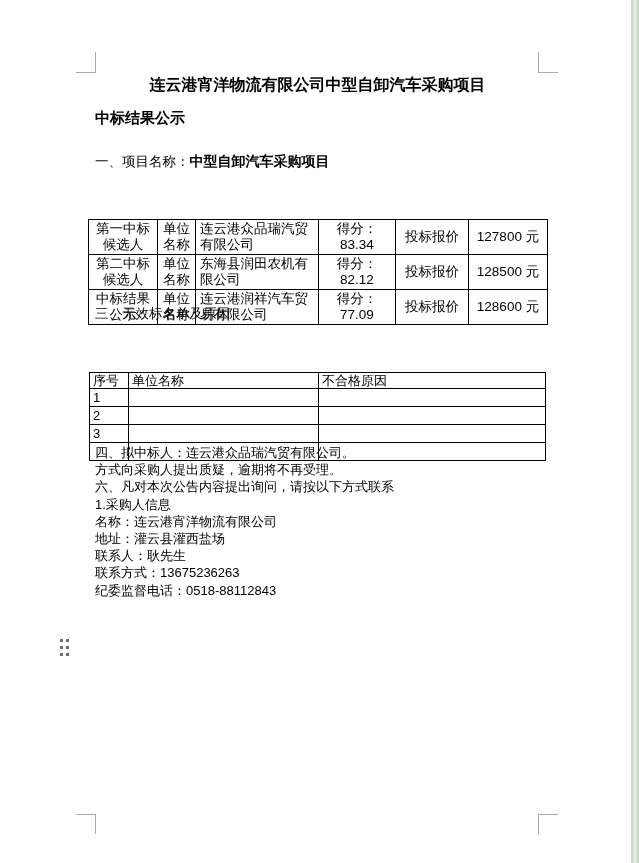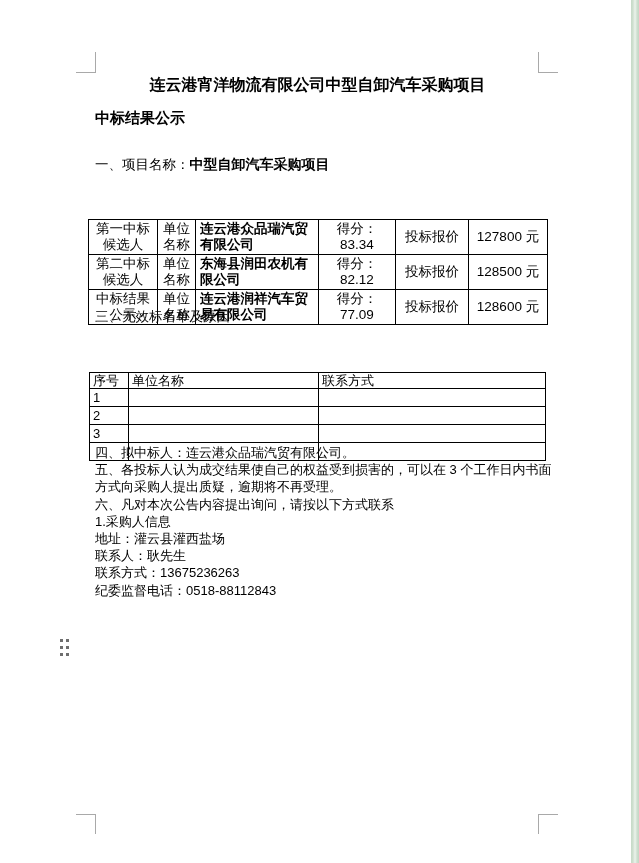--- a/index.html
+++ b/index.html
@@ -35,32 +35,32 @@
   .doc-title {
     position:absolute; left:95px; top:76px; width:445px;
     text-align:center; font-size:16px; font-weight:bold; line-height:18px;
     white-space:nowrap;
   }
   .doc-subtitle {
     position:absolute; left:95px; top:109px; width:445px;
     text-align:left; font-size:15px; font-weight:bold; line-height:18px;
   }
 
-  .line { position:absolute; left:95px; font-size:13.5px; line-height:23px; white-space:nowrap; }
+  .line { position:absolute; left:95px; font-size:13.5px; line-height:17px; white-space:nowrap; }
   .sec1 { top:153px; }
   .sec1 .b { font-weight:bold; font-size:14px; }
   .sec2 { top:170px; }
   .sec3 { top:305px; }
 
   table { border-collapse:collapse; table-layout:fixed; position:absolute;margin-top:32px; }
   td { border:1px solid #000; vertical-align:middle; overflow:hidden; }
 
   .t1 { left:88px; top:187px; width:459px; font-size:13.5px; }
   .t1 td { height:34px; text-align:center; line-height:16px; padding:0 2px; }
-  .t1 td.company { text-align:left; padding:1px 3px 1px 4px;font-weight:bold; }
+  .t1 td.company { text-align:left; padding:1px 3px 1px 4px; }
   .t1 td.score { padding:0 1px; }
 
   .t2 { left:89px; top:340px; width:456px; font-size:13px; }
   .t2 tr.hdr td { height:16px; line-height:14px; }
   .t2 td { height:18px; text-align:left; padding:0 3px; line-height:15px; }
 
   .body-block { position:absolute; left:95px; top:444px; }
   .bline { font-size:13px; line-height:17.2px; white-space:nowrap; }
 
   .dots {
@@ -141,21 +141,21 @@
   <table class="t2">
     <colgroup>
       <col style="width:39px">
         <col style="width:190px">
         <col style="width:227px">
     </colgroup>
     <tbody>
       <tr class="hdr">
         <td>序号</td>
         <td>单位名称</td>
-        <td>联系方式</td>
+        <td>不合格原因</td>
       </tr>
 
         <tr>
           <td>1</td>
           <td></td>
           <td></td>
         </tr>
 
         <tr>
           <td>2</td>
@@ -175,28 +175,28 @@
           <td></td>
         </tr>
 
     </tbody>
   </table>
 
   <div class="body-block">
 
       <div class="bline">四、拟中标人：连云港众品瑞汽贸有限公司。</div>
 
-      <div class="bline">五、各投标人认为成交结果使自己的权益受到损害的，可以在 3 个工作日内书面</div>
 
       <div class="bline">方式向采购人提出质疑，逾期将不再受理。</div>
 
       <div class="bline">六、凡对本次公告内容提出询问，请按以下方式联系</div>
 
       <div class="bline">1.采购人信息</div>
 
+      <div class="bline">名称：连云港宵洋物流有限公司</div>
 
       <div class="bline">地址：灌云县灌西盐场</div>
 
       <div class="bline">联系人：耿先生</div>
 
       <div class="bline">联系方式：13675236263</div>
 
       <div class="bline">纪委监督电话：0518-88112843</div>
 
   </div>

